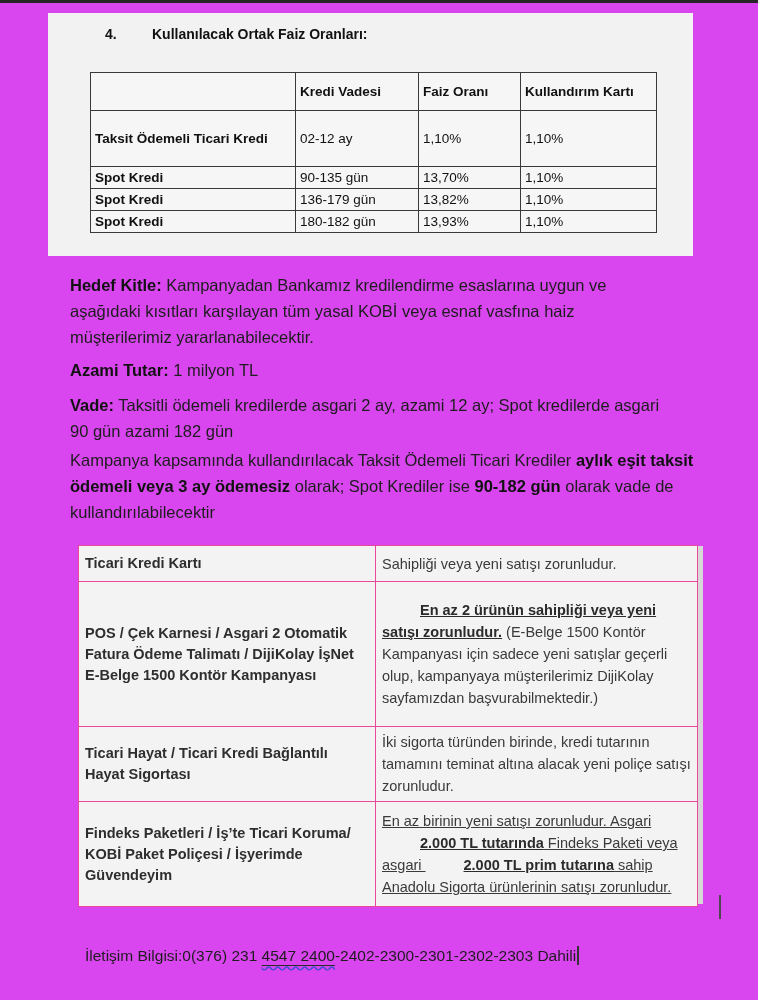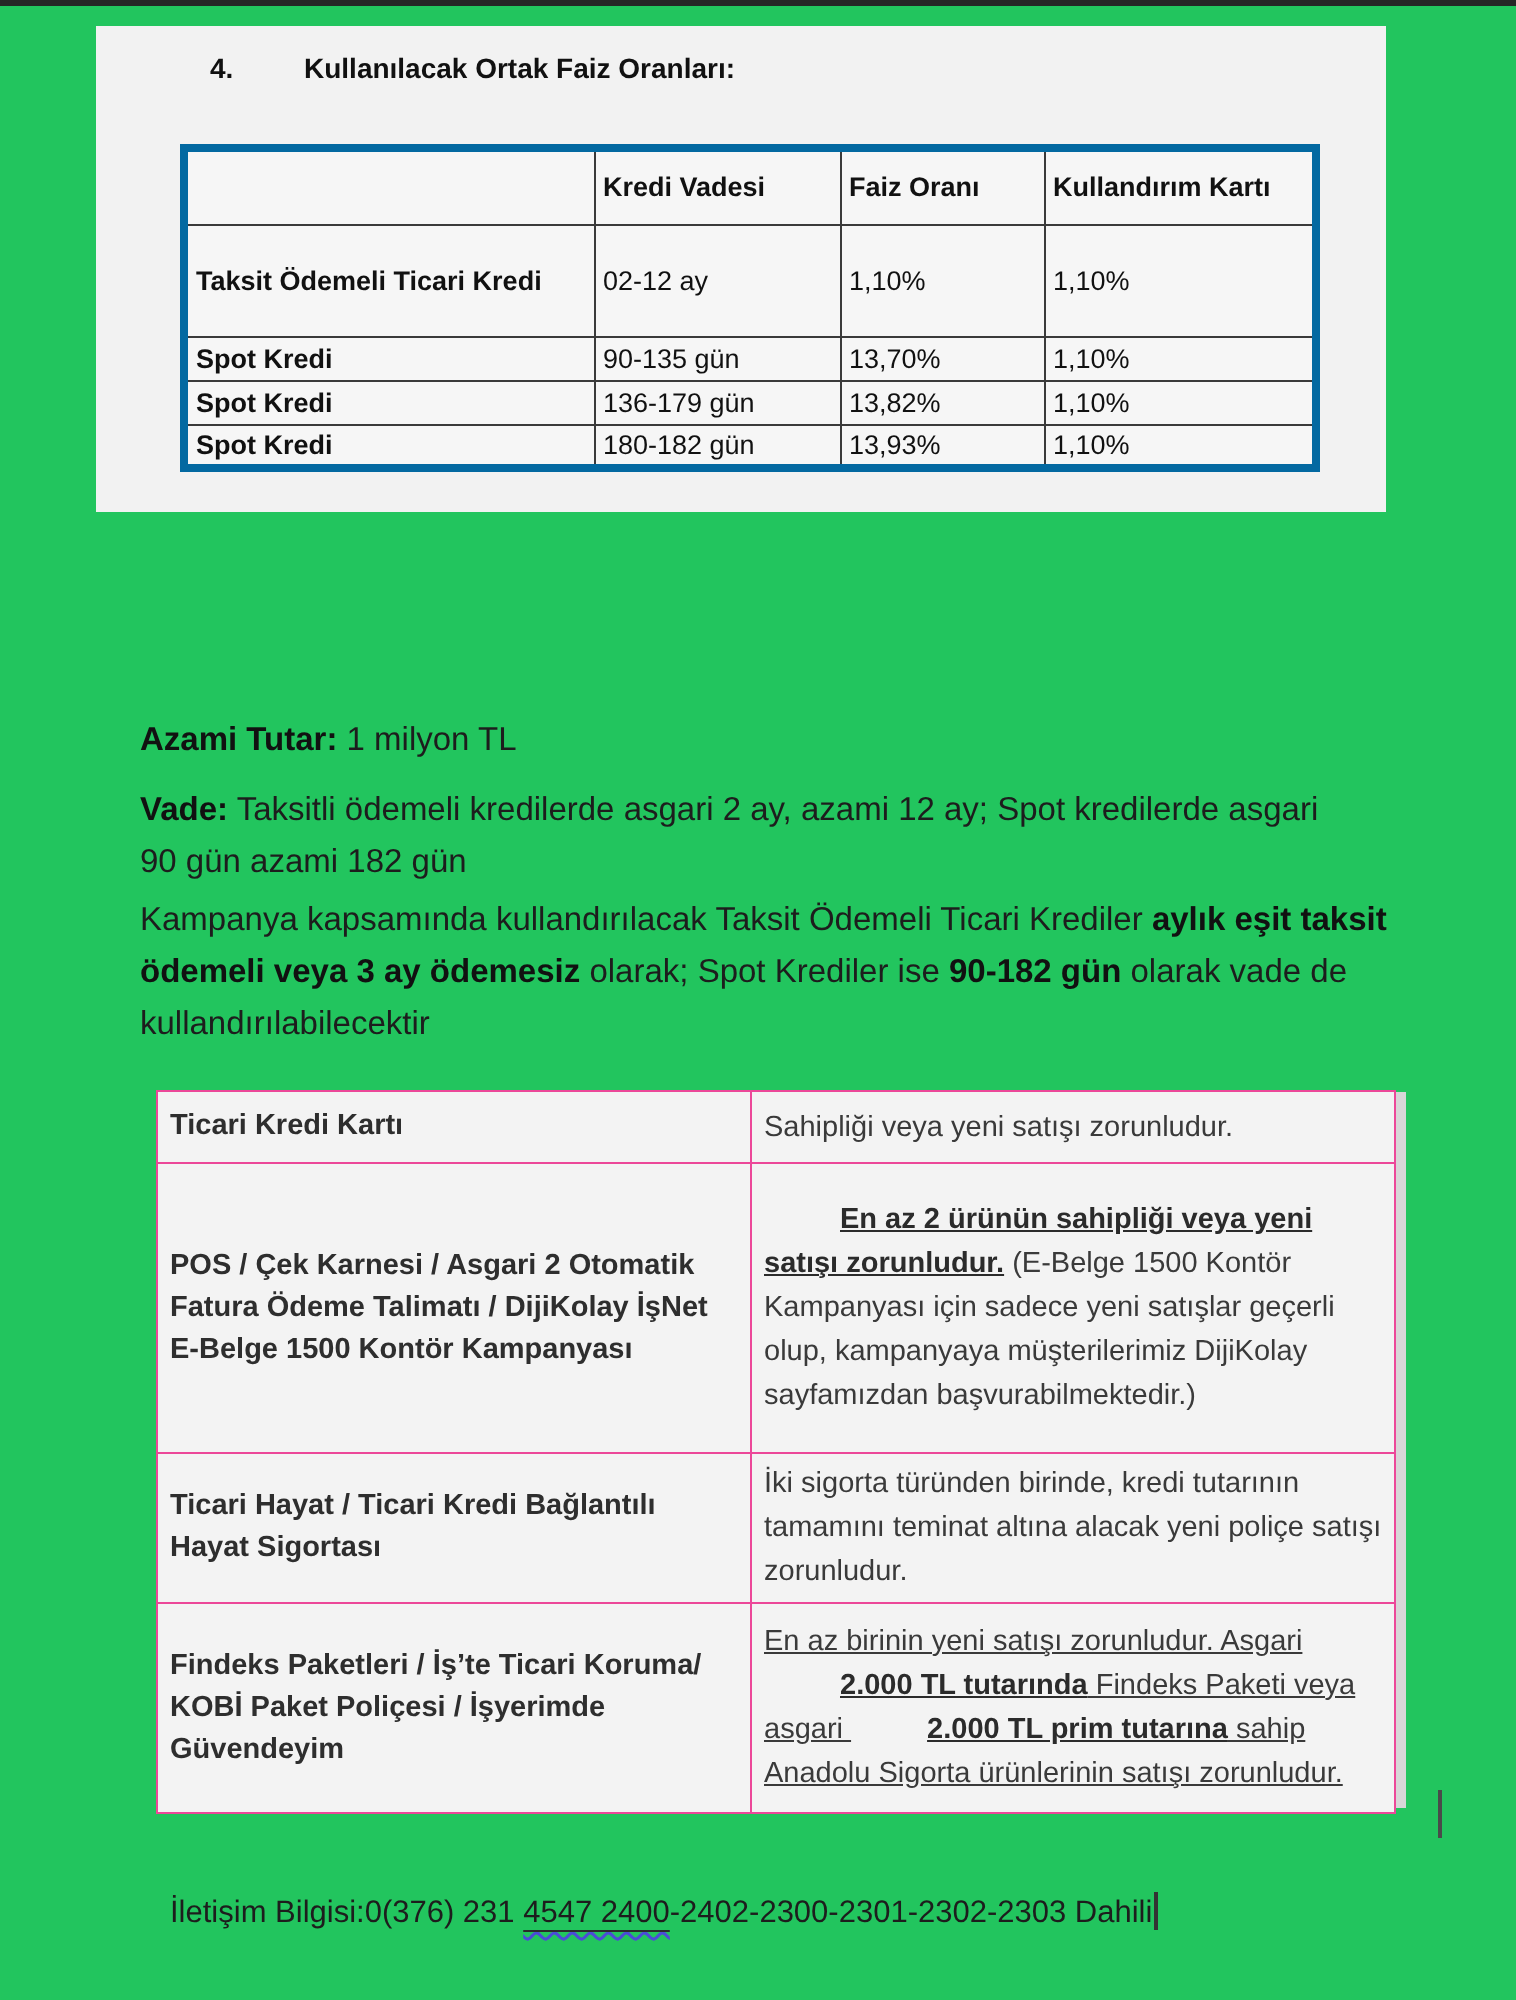--- a/index.html
+++ b/index.html
@@ -1,27 +1,27 @@
 <!DOCTYPE html>
 <html><head>
 <meta charset="utf-8">
 <style>
   * { margin:0; padding:0; box-sizing:border-box; }
   html,body { background:#ffffff; }
   body { font-family:"Liberation Sans", sans-serif; color:#1a1a1a; }
-  .page { position:relative; width:758px; height:1000px; background:#22c55e; overflow:hidden; }
+  .page { position:relative; width:758px; height:1000px; background:#d946ef; overflow:hidden; }
 
   .topbar { position:absolute; left:0; top:0; width:758px; height:3px; background:#262626; }
 
   
   .panel { position:absolute; left:48px; top:13px; width:645px; height:243px; background:#f2f2f2; }
   .panel-heading { position:absolute; left:57px; top:13px; font-size:14px; font-weight:bold; color:#111; }
   .panel-heading .num { display:inline-block; width:47px; }
 
-  table.rates { position:absolute; left:42px; top:59px; border-collapse:collapse; table-layout:fixed; background:#f6f6f6; border:4px solid #0369a1; }
+  table.rates { position:absolute; left:42px; top:59px; border-collapse:collapse; table-layout:fixed; background:#f6f6f6; border:1px solid #0369a1; }
   table.rates td, table.rates th { border:1px solid #3a3a3a; font-size:13.5px; padding:1px 4px; vertical-align:middle; text-align:left; color:#111; }
   table.rates th { font-weight:bold; height:38px; }
   table.rates .c1 { width:205px; }
   table.rates .c2 { width:123px; }
   table.rates .c3 { width:102px; }
   table.rates .c4 { width:136px; }
   table.rates tr.r1 td { height:56px; }
   table.rates tr.rs td { height:22px; }
   table.rates td.prod { font-weight:bold; }
 
@@ -95,20 +95,21 @@
       <tr class="rs">
         <td class="c1 prod">Spot Kredi</td>
         <td class="c2">180-182 gün</td>
         <td class="c3">13,93%</td>
         <td class="c4">1,10%</td>
       </tr>
     </tbody>
       </table>
   </div>
 
+  <p class="para p-hedef"><b>Hedef Kitle:</b><span> Kampanyadan Bankamız kredilendirme esaslarına uygun ve aşağıdaki kısıtları karşılayan tüm yasal KOBİ veya esnaf vasfına haiz müşterilerimiz yararlanabilecektir.</span></p>
 
   <p class="para p-azami"><b>Azami Tutar:</b><span> 1 milyon TL</span></p>
 
   <p class="para p-vade"><b>Vade:</b><span> Taksitli ödemeli kredilerde asgari 2 ay, azami 12 ay; Spot kredilerde asgari 90 gün azami 182 gün</span></p>
 
   <p class="para p-kampanya"><span>Kampanya kapsamında kullandırılacak Taksit Ödemeli Ticari Krediler </span><b>aylık eşit taksit ödemeli veya 3 ay ödemesiz</b><span> olarak; Spot Krediler ise </span><b>90-182 gün</b><span> olarak vade de kullandırılabilecektir</span></p>
 
   <table class="reqs">
     <tbody>
         <tr class="q1">

